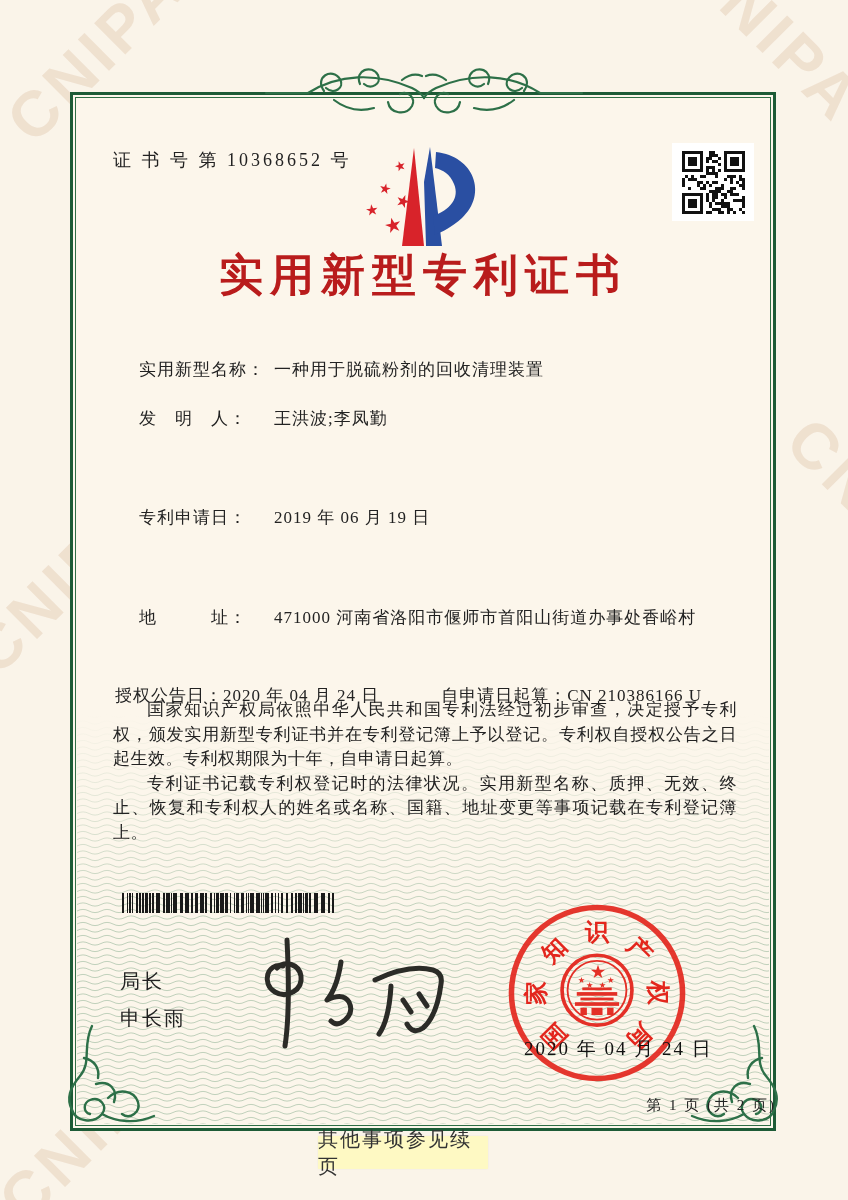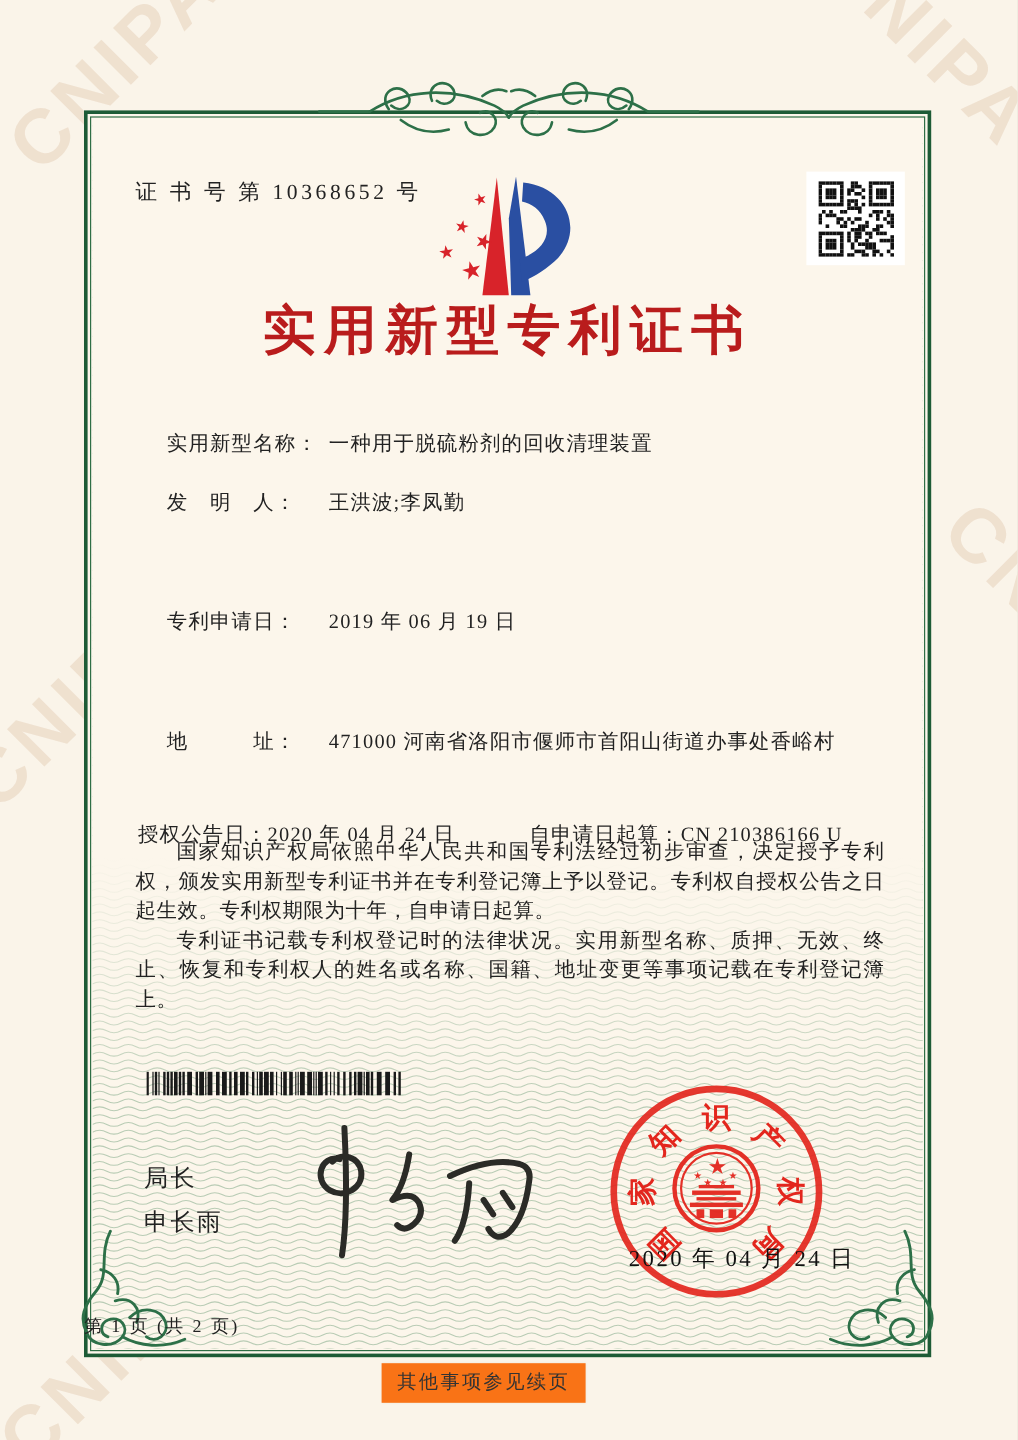--- a/index.html
+++ b/index.html
@@ -24,23 +24,23 @@
          letter-spacing:7px;color:#b91c1c;}
   .row{left:115px;width:640px;font-size:17px;letter-spacing:1px;}
   .row .lbl{display:inline-block;min-width:135px;margin-left:24px;}
   .grant{left:115px;top:661px;width:640px;font-size:17px;letter-spacing:1px;display:flex;gap:0;margin-top:23px;}
   .grant .g2{margin-left:62px;}
   .body-text{left:113px;top:698px;width:624px;font-size:17px;line-height:24.6px;
              text-align:justify;letter-spacing:.5px;}
   .body-text p{margin:0;text-indent:2em;}
   .director{left:120px;font-size:20px;letter-spacing:2px;text-align:center;}
   .seal-date{left:524px;top:1036px;font-size:19px;letter-spacing:2px;color:#111;z-index:6;}
-  .page-footer{left:70px;top:1096px;width:706px;text-align:left;font-size:15px;letter-spacing:2px;}
-  .note-box{left:318px;top:1136px;width:170px;height:33px;background:#f97316;
-            display:flex;align-items:center;justify-content:center;font-size:16px;
+  .page-footer{left:70px;top:1096px;width:706px;text-align:right;font-size:15px;letter-spacing:2px;}
+  .note-box{left:318px;top:1136px;width:170px;height:33px;background:#fef9c3;
+            display:flex;align-items:center;justify-content:center;font-size:20px;
             letter-spacing:2px;color:#333;box-shadow:0 0 2px rgba(0,0,0,.05);}
   .qr-box{left:672px;top:143px;width:82px;height:78px;background:#ffffff;
           display:flex;align-items:center;justify-content:center;}
   svg{display:block;}
 </style>
 </head>
 <body>
 
 <div class="page">
 

